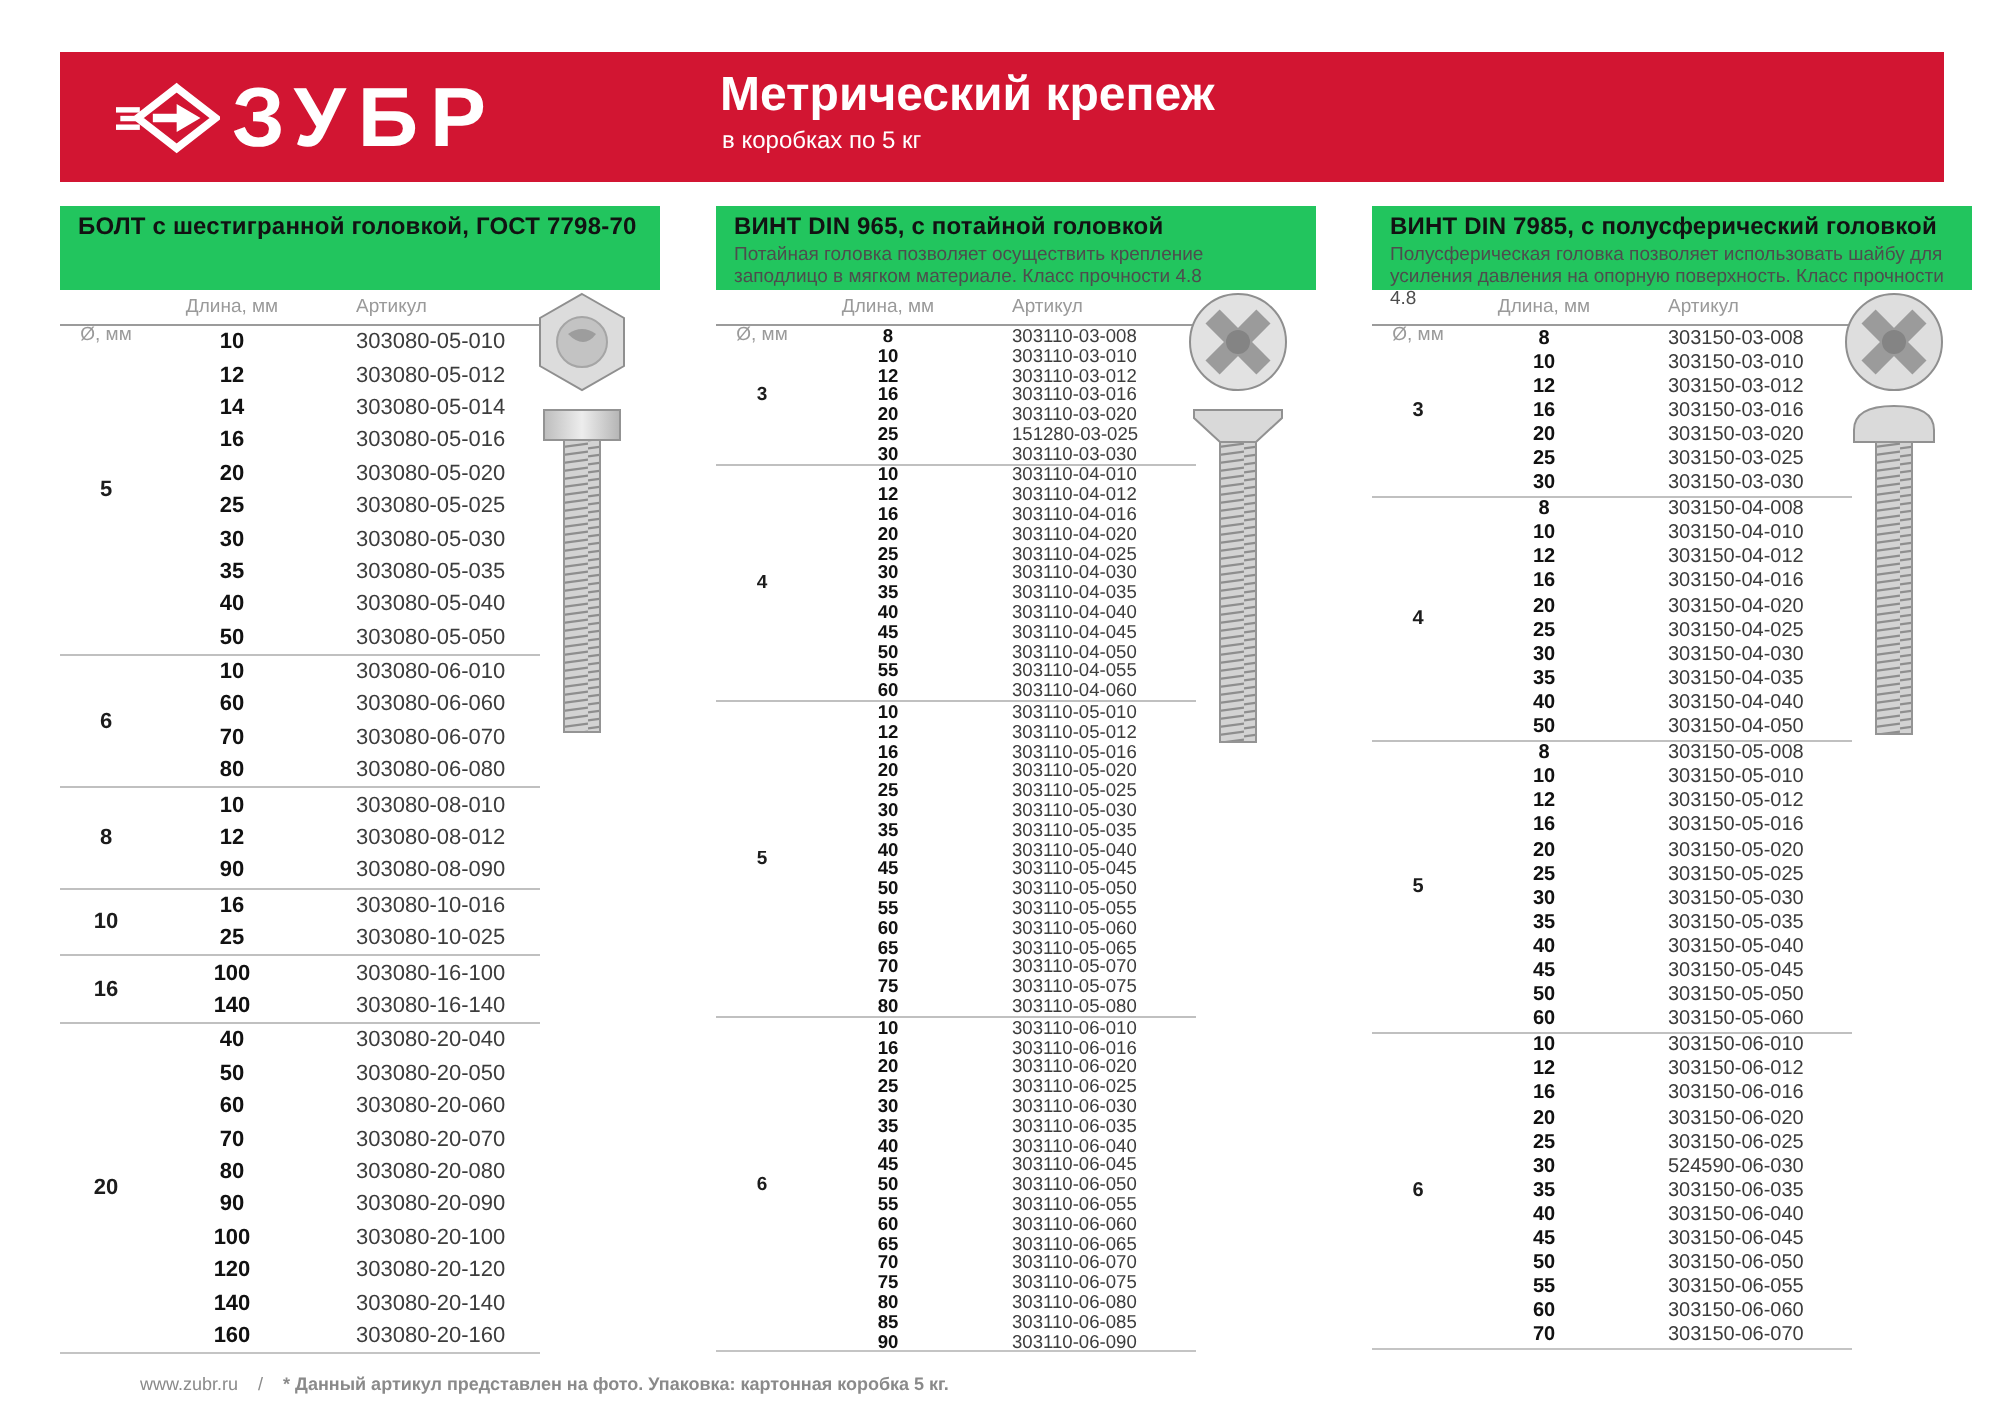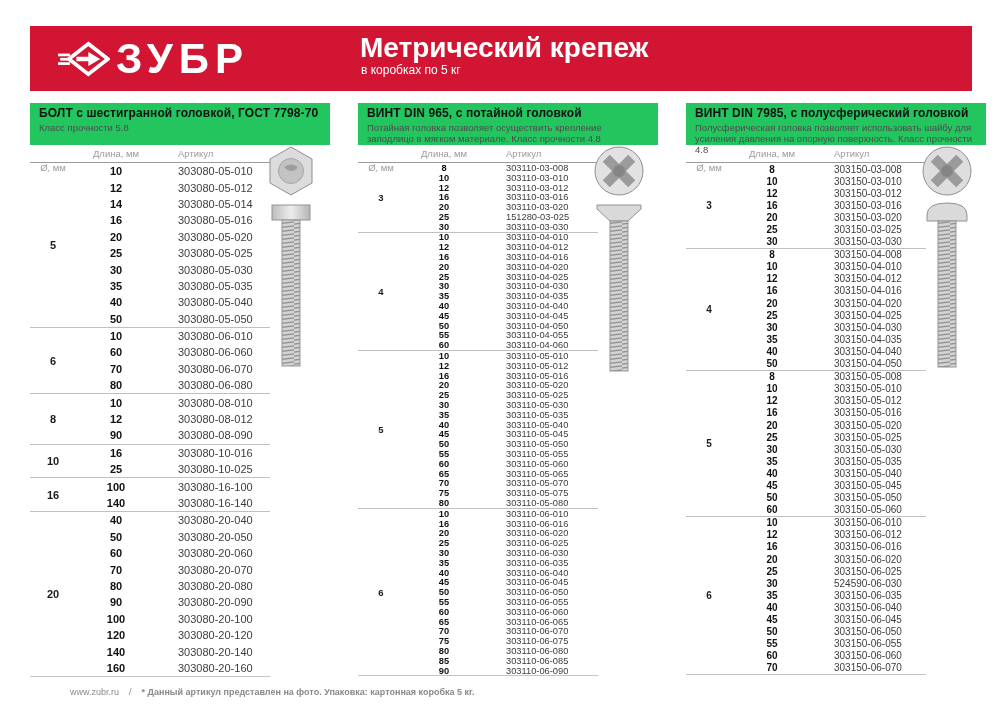--- a/index.html
+++ b/index.html
@@ -3,21 +3,21 @@
 <meta charset="utf-8">
 <style>
   * { margin:0; padding:0; box-sizing:border-box; }
   html,body { width:1000px; height:707px; background:#fff; font-family:"Liberation Sans", sans-serif; overflow:hidden; position:relative; }
 
   
   .band { position:absolute; left:30px; top:26px; width:942px; height:65px; background:#d21532; }
   .logo { position:absolute; left:28px; top:12px; display:flex; align-items:center; }
   .logo-icon { width:52px; height:42px; }
   .logo-text { color:#fff; font-weight:bold; font-size:42px; line-height:40px; letter-spacing:6px; margin-left:6px; }
-  .band-title { position:absolute; left:330px; top:10px; color:#fff; font-size:28px; font-weight:bold; line-height:24px; }
+  .band-title { position:absolute; left:330px; top:10px; color:#fff; font-size:24px; font-weight:bold; line-height:24px; }
   .band-sub { position:absolute; left:331px; top:37px; color:#fff; font-size:12px; }
 
   
   .table-section { position:absolute; top:103px; width:300px; }
   .sec-1 { left:30px; }
   .sec-2 { left:358px; }
   .sec-3 { left:686px; }
 
   .title-block { background:#22c55e; width:300px; height:42px; padding:4px 9px 4px 9px; }
   .title-block h3 { font-size:12px; font-weight:bold; color:#121212; line-height:13.5px; letter-spacing:0.1px; }
@@ -65,21 +65,20 @@
     </svg>
     <span class="logo-text">ЗУБР</span>
   </div>
   <div class="band-title">Метрический крепеж</div>
   <div class="band-sub">в коробках по 5 кг</div>
 </header>
 
 <section class="table-section sec-1">
   <div class="title-block">
     <h3>БОЛТ с шестигранной головкой, ГОСТ 7798-70</h3>
-    <p>Класс прочности 5.8</p>
   </div>
   <div class="col-headers">
     <span class="ch-d">Ø, мм</span>
     <span class="ch-l">Длина, мм</span>
     <span class="ch-a">Артикул</span>
   </div>
   <div class="groups">
       <div class="group">
         <div class="dia">5</div>
         <div class="rows">

